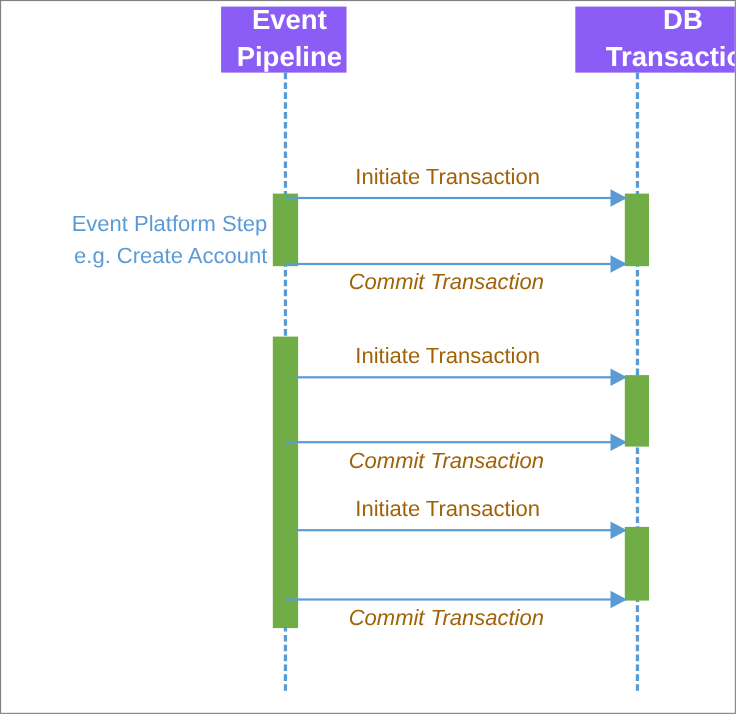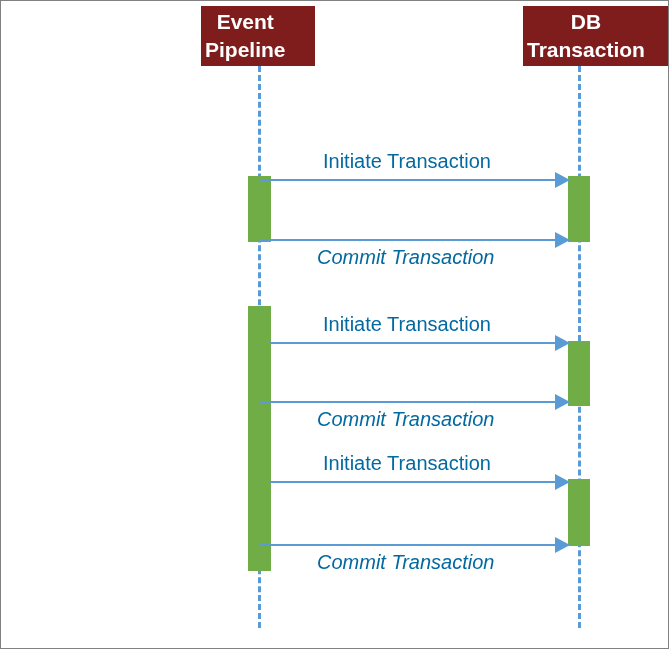--- a/index.html
+++ b/index.html
@@ -17,29 +17,29 @@
     height: 649px;
     background: #ffffff;
     border: 1px solid #808080;
     box-sizing: border-box;
     overflow: hidden;
   }
 
   
   .participant-box {
     position: absolute;
-    background: #7f1d1d;
+    background: #8b5cf6;
     color: #ffffff;
     font-weight: bold;
-    font-size: 21px;
+    font-size: 25px;
     line-height: 1.35;
     text-align: center;
     display: flex;
     align-items: center;
-    justify-content: flex-start;
+    justify-content: flex-end;
     box-sizing: border-box;
     padding: 2px 4px;
   }
   .participant-box .pname { display: block; white-space: pre-line; }
 
   
   .lifeline {
     position: absolute;
     width: 0;
     border-left: 3px dashed #5B9BD5;
@@ -77,21 +77,21 @@
     position: absolute;
     top: -7px;
     width: 0;
     height: 0;
     border-top: 8px solid transparent;
     border-bottom: 8px solid transparent;
     border-left: 15px solid #5B9BD5;
   }
   .msg-label {
     position: absolute;
-    color: #0369a1;
+    color: #a16207;
     font-size: 20px;
     line-height: 1.1;
     white-space: nowrap;
     text-align: center;
   }
   .msg-label.above { bottom: 7px; }
   .msg-label.below { top: 7px; font-style: italic; }
 </style>
 </head>
 <body>
@@ -110,20 +110,22 @@
 
   <div class="lifeline" style="left:257px; top:65px; height:562px;"></div>
   <div class="lifeline" style="left:577px; top:65px; height:562px;"></div>
 
   <div class="activation" style="left:247px; top:175px; width:23px; height:66px;"></div>
   <div class="activation" style="left:247px; top:305px; width:23px; height:265px;"></div>
   <div class="activation" style="left:567px; top:175px; width:22px; height:66px;"></div>
   <div class="activation" style="left:567px; top:340px; width:22px; height:65px;"></div>
   <div class="activation" style="left:567px; top:478px; width:22px; height:67px;"></div>
 
+  <div class="note" style="left:14px; top:189px; width:228px;">Event Platform Step
+e.g. Create Account</div>
 
   <div class="message" style="left:258px; top:178px; width:310px;">
     <div class="msg-line" style="width:310px;"></div>
     <div class="msg-head" style="left:296px;"></div>
     <div class="msg-label above" style="left:64px;">Initiate Transaction</div>
   </div>
 
   <div class="message" style="left:258px; top:238px; width:310px;">
     <div class="msg-line" style="width:310px;"></div>
     <div class="msg-head" style="left:296px;"></div>

